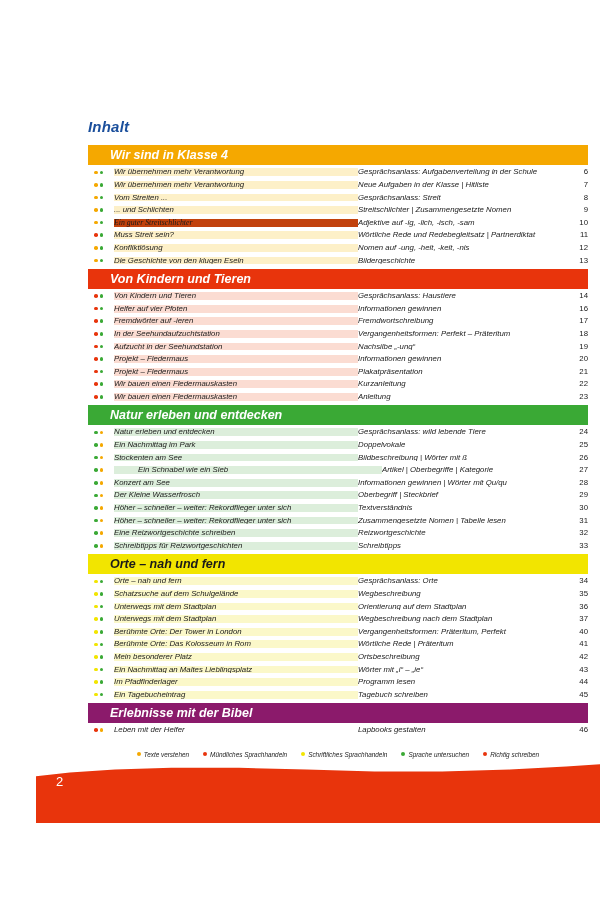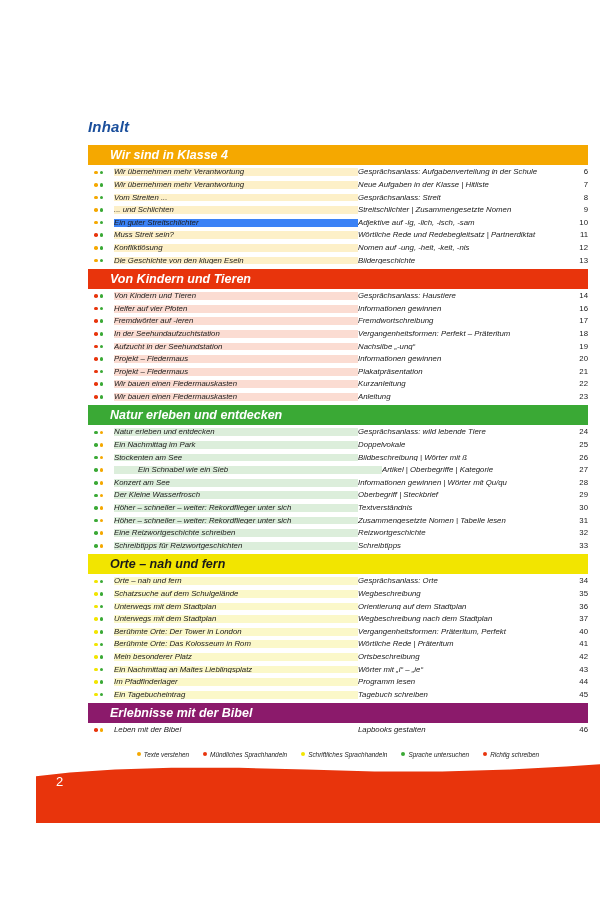--- a/index.html
+++ b/index.html
@@ -189,21 +189,21 @@
               </span>
               <span class="title-cell" style="background: rgb(253, 240, 200);">... und Schlichten</span>
               <span class="desc-cell">Streitschlichter | Zusammengesetzte Nomen</span>
               <span class="page-cell">9</span>
             </div>
             <div class="row">
               <span class="dots">
                 <span class="dot" style="background: rgb(245, 168, 0);"></span>
                 <span class="dot" style="background: rgb(58, 169, 53);"></span>
               </span>
-              <span class="title-cell" style="background: #3b82f6;">Ein guter Streitschlichter</span>
+              <span class="title-cell" style="background: #c2410c; font-family: Liberation Serif, serif;">Ein guter Streitschlichter</span>
               <span class="desc-cell">Adjektive auf -ig, -lich, -isch, -sam</span>
               <span class="page-cell">10</span>
             </div>
             <div class="row">
               <span class="dots">
                 <span class="dot" style="background: rgb(232, 52, 12);"></span>
                 <span class="dot" style="background: rgb(58, 169, 53);"></span>
               </span>
               <span class="title-cell" style="background: rgb(253, 240, 200);">Muss Streit sein?</span>
               <span class="desc-cell">Wörtliche Rede und Redebegleitsatz | Partnerdiktat</span>
@@ -506,21 +506,21 @@
           </div>
         </div>
         <div class="chapter">
           <div class="chapter-head" style="background: rgb(139, 26, 107);">Erlebnisse mit der Bibel</div>
           <div class="rows">
             <div class="row">
               <span class="dots">
                 <span class="dot" style="background: rgb(232, 52, 12);"></span>
                 <span class="dot" style="background: rgb(245, 168, 0);"></span>
               </span>
-              <span class="title-cell" style="background: rgb(255, 255, 255);">Leben mit der Bibel</span>
+              <span class="title-cell" style="background: rgb(255, 255, 255);">Leben mit der Helfer</span>
               <span class="desc-cell">Lapbooks gestalten</span>
               <span class="page-cell">46</span>
             </div>
           </div>
         </div>
       </div>
     <div class="legend" id="legend">
         <div class="legend-item">
           <span class="legend-dot" style="background: rgb(245, 168, 0);"></span>
           <span>Texte verstehen</span>

